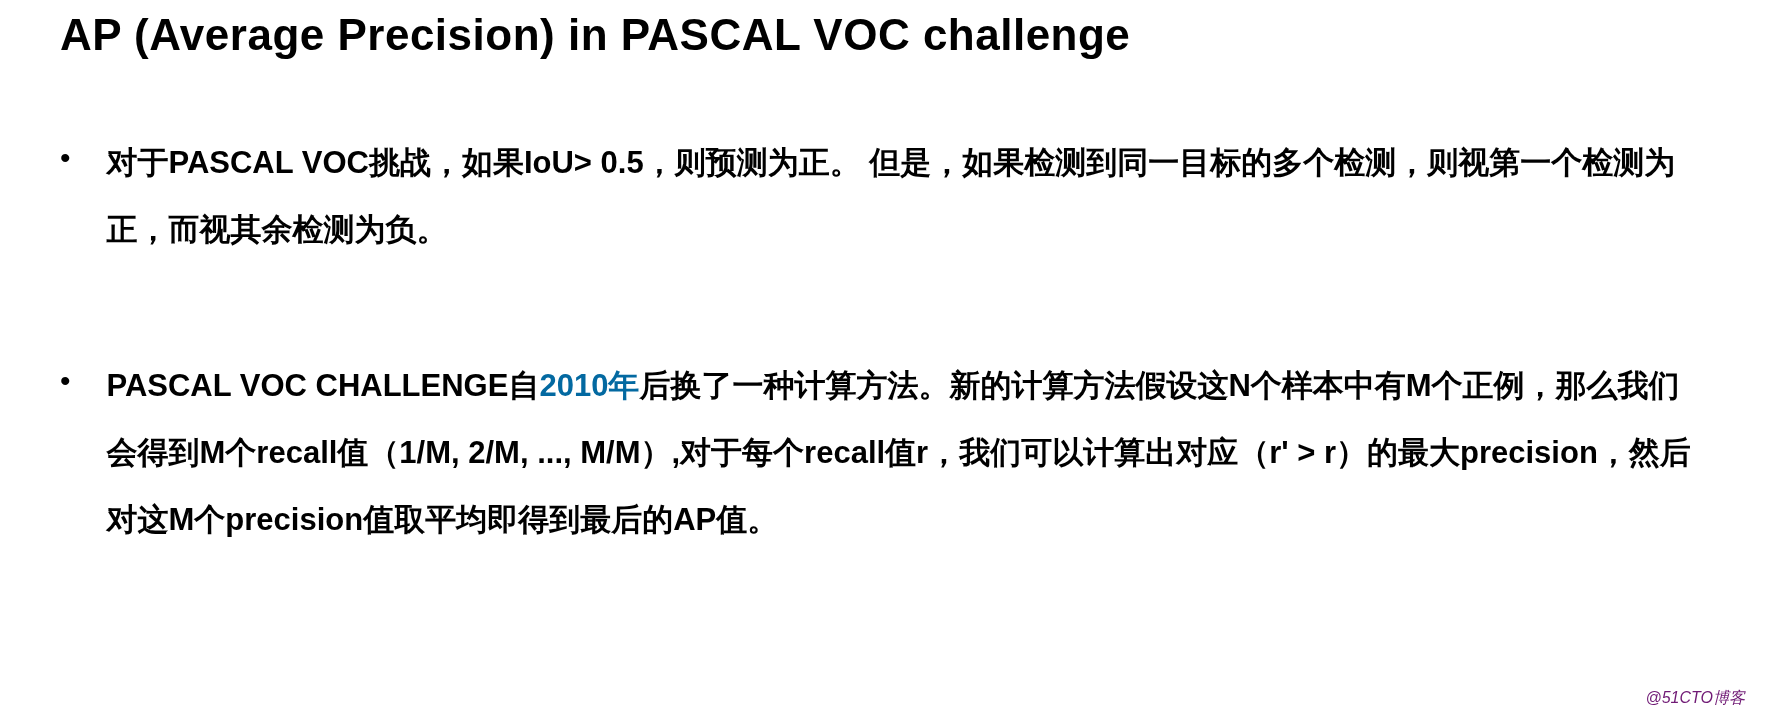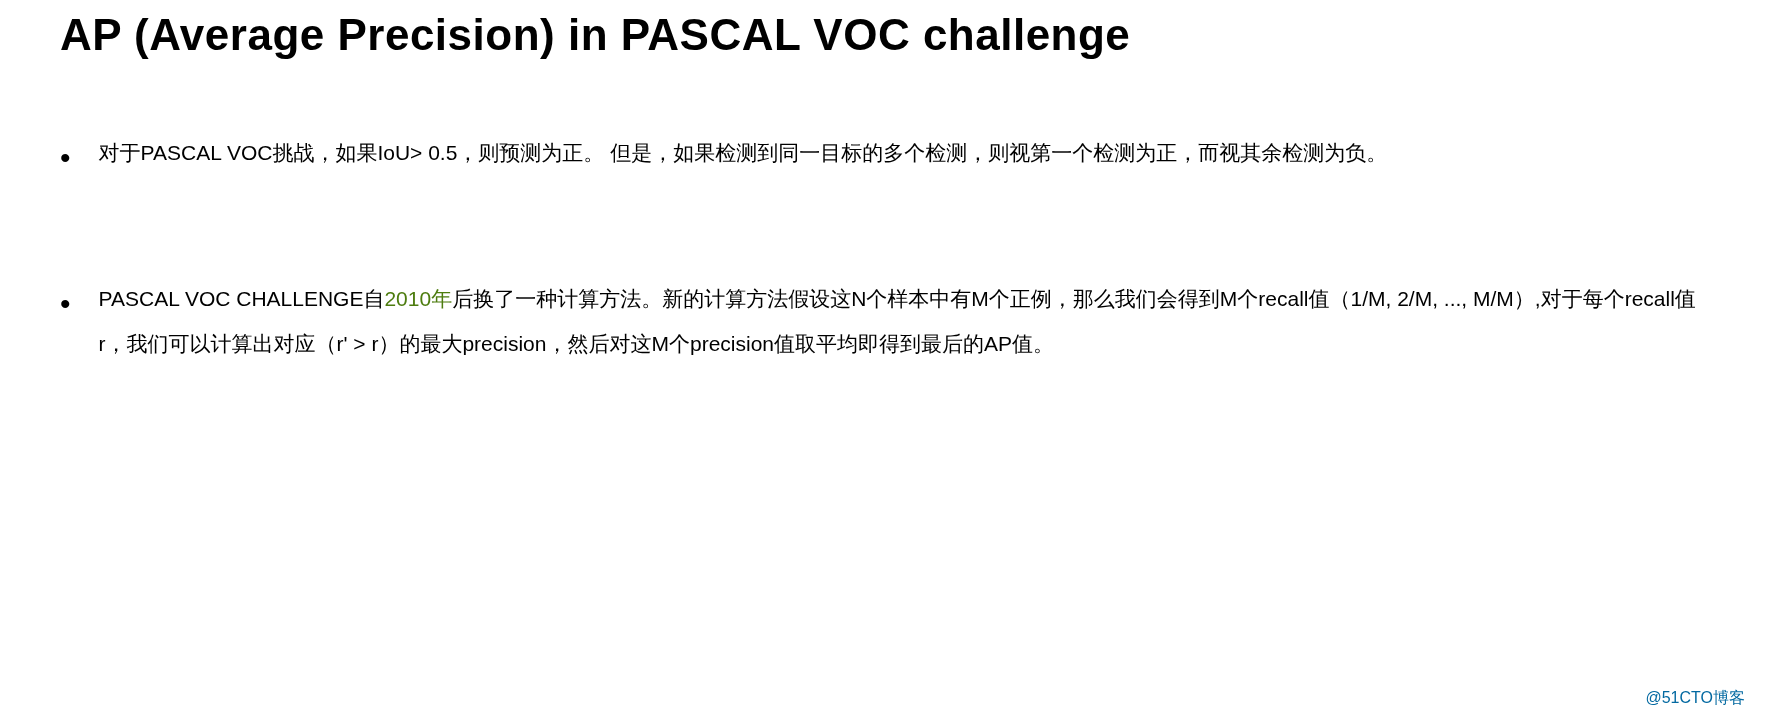--- a/index.html
+++ b/index.html
@@ -36,35 +36,37 @@
       margin-bottom: 0;
     }
     .bullet-dot {
       font-size: 30px;
       line-height: 56px;
       margin-right: 28px;
       color: #000000;
       flex-shrink: 0;
     }
     .bullet-text {
-      font-size: 21px;
+      font-size: 31px;
       line-height: 2.15;
       color: #000000;
-      font-weight: 400;
+      font-weight: 700;
+      margin-left: 8px;
     }
     .highlight {
-      color: #4d7c0f;
+      color: #0369a1;
     }
     .watermark {
       position: absolute;
       bottom: 8px;
       right: 20px;
       font-size: 16px;
-      color: #0369a1;
+      color: #701a75;
       font-weight: 400;
+      font-style: italic;
     }
   </style>
 </head>
 <body>
 
 <h1 class="title">AP (Average Precision) in PASCAL VOC challenge</h1>
 
 <ul class="bullet-list">
   <li class="bullet-item">
     <span class="bullet-dot">•</span>

